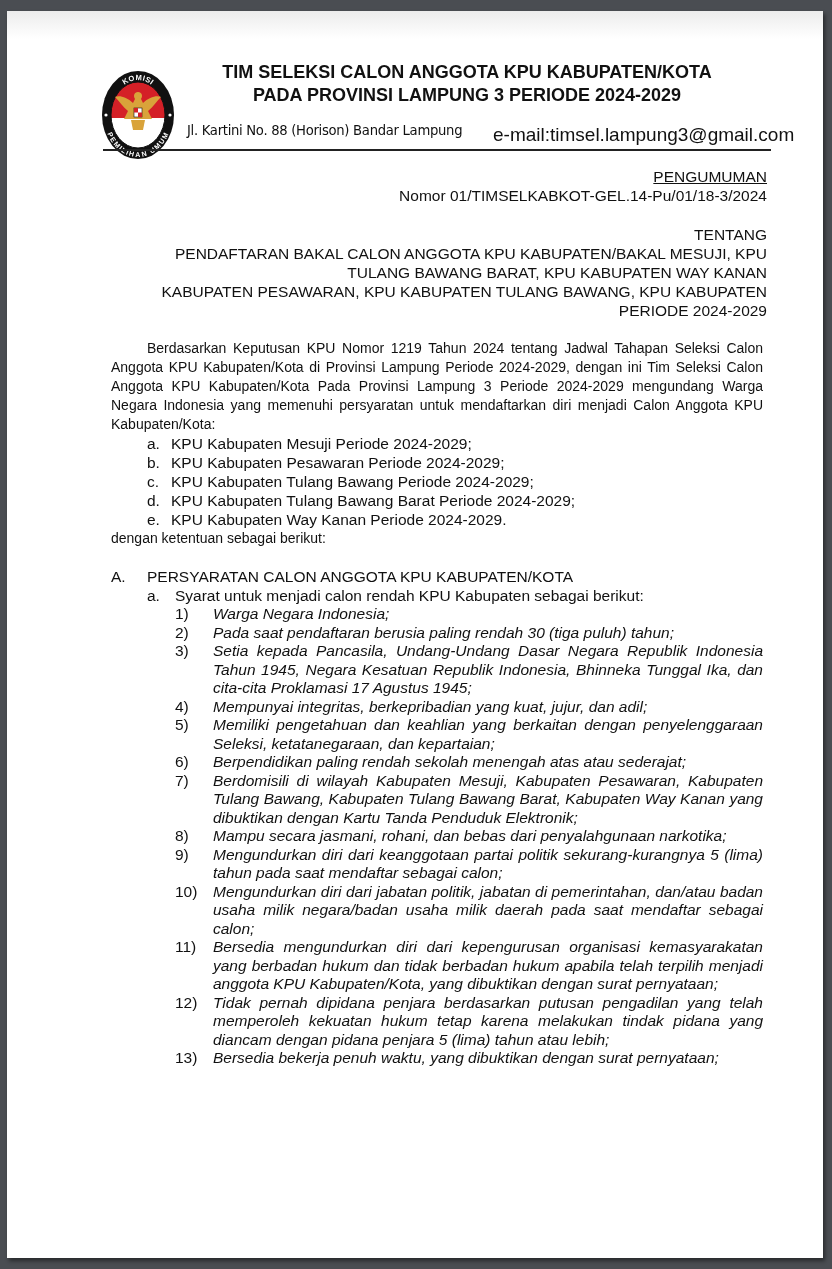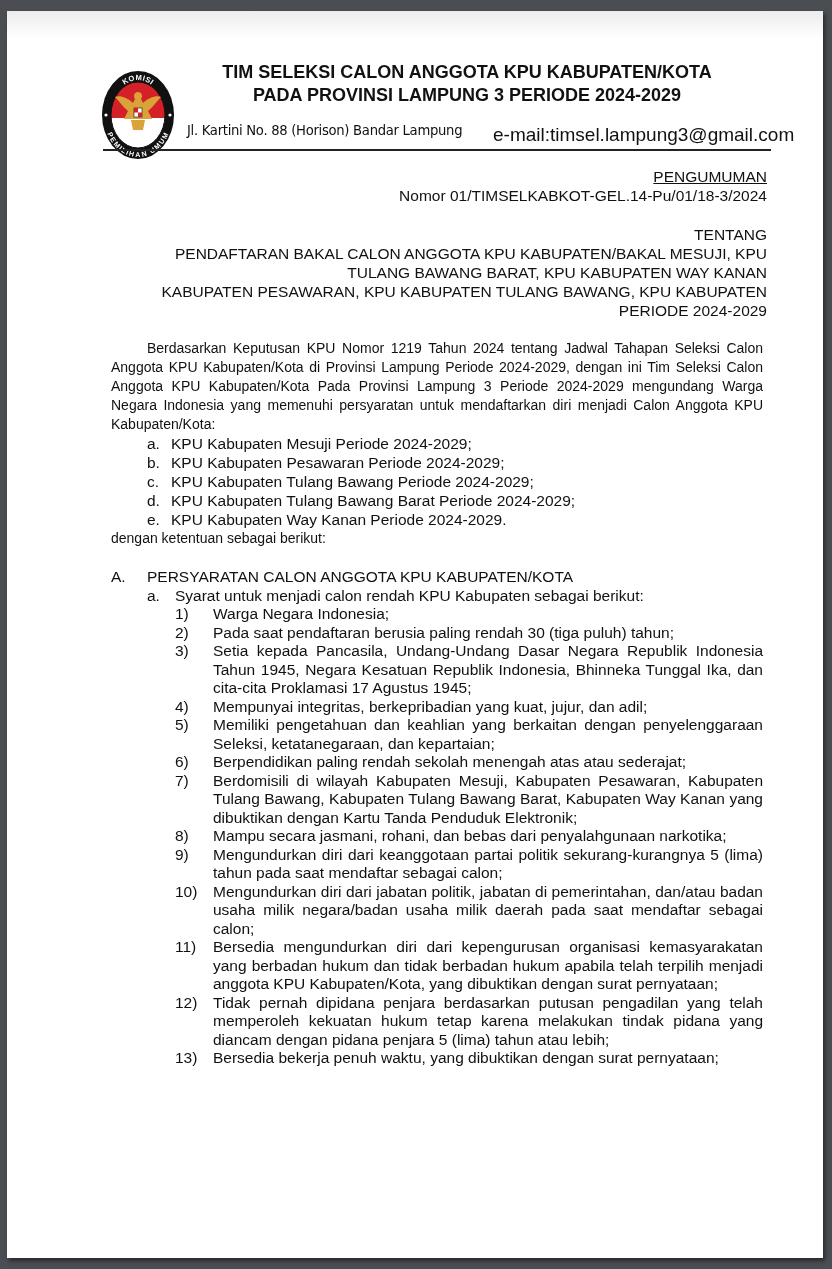--- a/index.html
+++ b/index.html
@@ -41,21 +41,21 @@
   .closing { top: 529px; }
 
   .secA { position: absolute; left: 104px; top: 567px; font-size: 15.5px; line-height: 19px; display: flex; }
   .secA .lbl { width: 36px; }
   .subA { position: absolute; left: 140px; top: 586px; font-size: 15.5px; line-height: 19px; display: flex; }
   .subA .lbl { width: 28px; }
 
   .reqs { position: absolute; left: 168px; top: 605px; width: 588px; font-size: 15.5px; line-height: 18.5px; }
   .req { display: flex; }
   .req .num { width: 38px; flex: 0 0 38px; }
-  .req .txt { flex: 1; text-align: justify; text-align-last: left; }
+  .req .txt { flex: 1; text-align: justify; text-align-last: left; font-style: italic; }
 </style>
 </head>
 <body>
 
 <div class="page">
   <svg class="logo" viewBox="0 0 74 90">
     <defs>
       <clipPath id="inner">
           <ellipse cx="37" cy="45" rx="27" ry="33"></ellipse>
         </clipPath>

